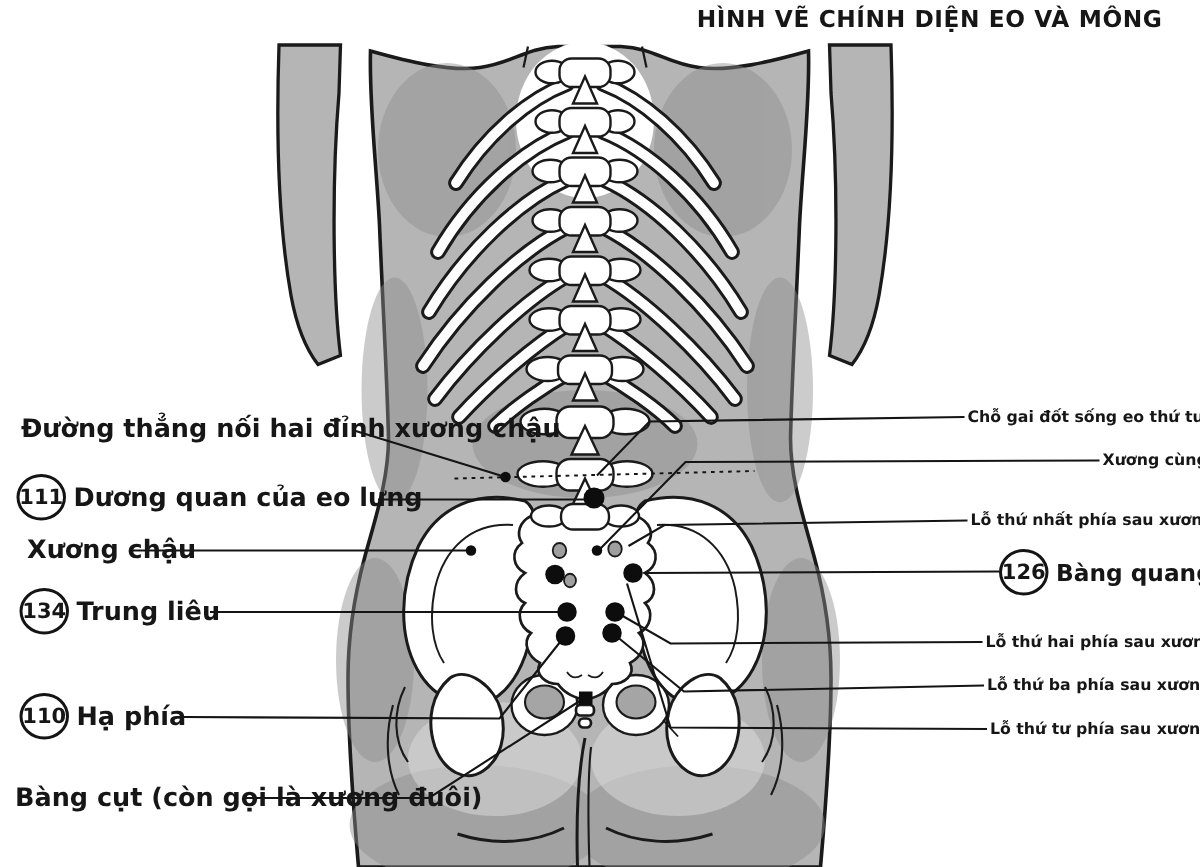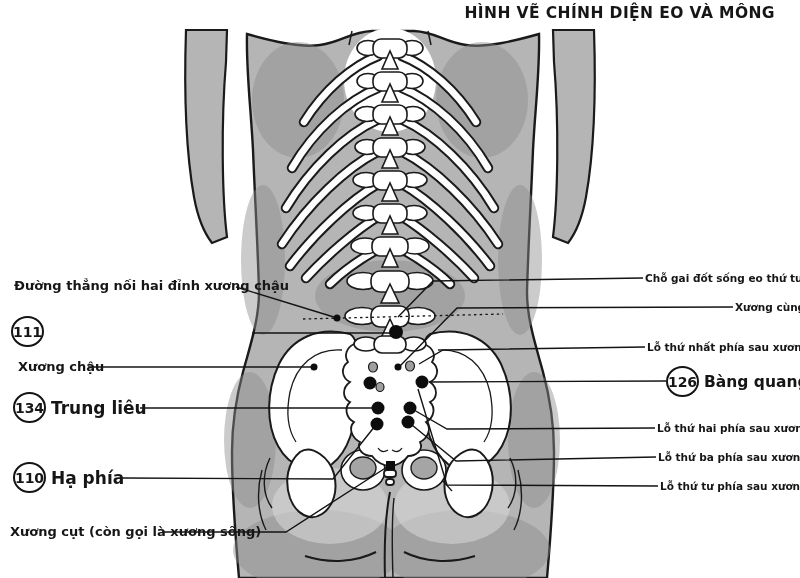--- a/index.html
+++ b/index.html
@@ -1,20 +1,20 @@
 <!DOCTYPE html>
 <html><head>
 <meta charset="utf-8">
 <style>
   html,body{margin:0;padding:0;background:#ffffff;}
   .stage{position:relative;width:800px;height:578px;background:#ffffff;overflow:hidden;
          font-family:"DejaVu Sans","Liberation Sans",sans-serif;color:#161616;}
   .stage svg{position:absolute;left:0;top:0;}
   .title{position:absolute;font-size:15.5px;font-weight:700;letter-spacing:.4px;white-space:nowrap;}
-  .sm{position:absolute;font-size:13px;font-weight:700;line-height:14px;white-space:nowrap;}
+  .sm{position:absolute;font-size:17px;font-weight:700;line-height:14px;white-space:nowrap;}
   .sm.r{font-size:10.5px;}
   .pt{position:absolute;display:flex;align-items:center;gap:5px;white-space:nowrap;text-align:right;}
   .num-circle{width:29px;height:27px;border:2px solid #141414;border-radius:50%;
               display:flex;align-items:center;justify-content:center;
               font-size:14px;font-weight:700;background:#fff;}
   .pt-name{font-size:17px;font-weight:700;}
   .pt.small-name .pt-name{font-size:15.5px;}
 </style>
 </head>
 <body>
@@ -215,35 +215,36 @@
       <rect x="386" y="461" width="9" height="9"></rect>
     </g>
   </svg>
 
   <div class="title" style="right:25px;top:4px">HÌNH VẼ CHÍNH DIỆN EO VÀ MÔNG</div>
 
   <div class="sm" style="left:14px;top:279px">Đường thẳng nối hai đỉnh xương chậu</div>
 
   <div class="pt" style="left:11px;top:316px">
     <span class="num-circle">111</span>
+    <span class="pt-name">Dương quan của eo lưng</span>
   </div>
 
   <div class="sm" style="left:18px;top:360px">Xương chậu</div>
 
   <div class="pt" style="left:13px;top:392px">
     <span class="num-circle">134</span>
     <span class="pt-name">Trung liêu</span>
   </div>
 
   <div class="pt" style="left:13px;top:462px">
     <span class="num-circle">110</span>
     <span class="pt-name">Hạ phía</span>
   </div>
 
-  <div class="sm" style="left:10px;top:525px">Xương cụt (còn gọi là xương sống)</div>
+  <div class="sm" style="left:10px;top:525px">Bàng cụt (còn gọi là xương đuôi)</div>
 
   <div class="sm r" style="left:645px;top:271px">Chỗ gai đốt sống eo thứ tư gồ lên</div>
   <div class="sm r" style="left:735px;top:300px">Xương cùng</div>
   <div class="sm r" style="left:647px;top:340px">Lỗ thứ nhất phía sau xương cùng</div>
 
   <div class="pt small-name" style="left:666px;top:366px">
     <span class="num-circle">126</span>
     <span class="pt-name">Bàng quang du</span>
   </div>
 

